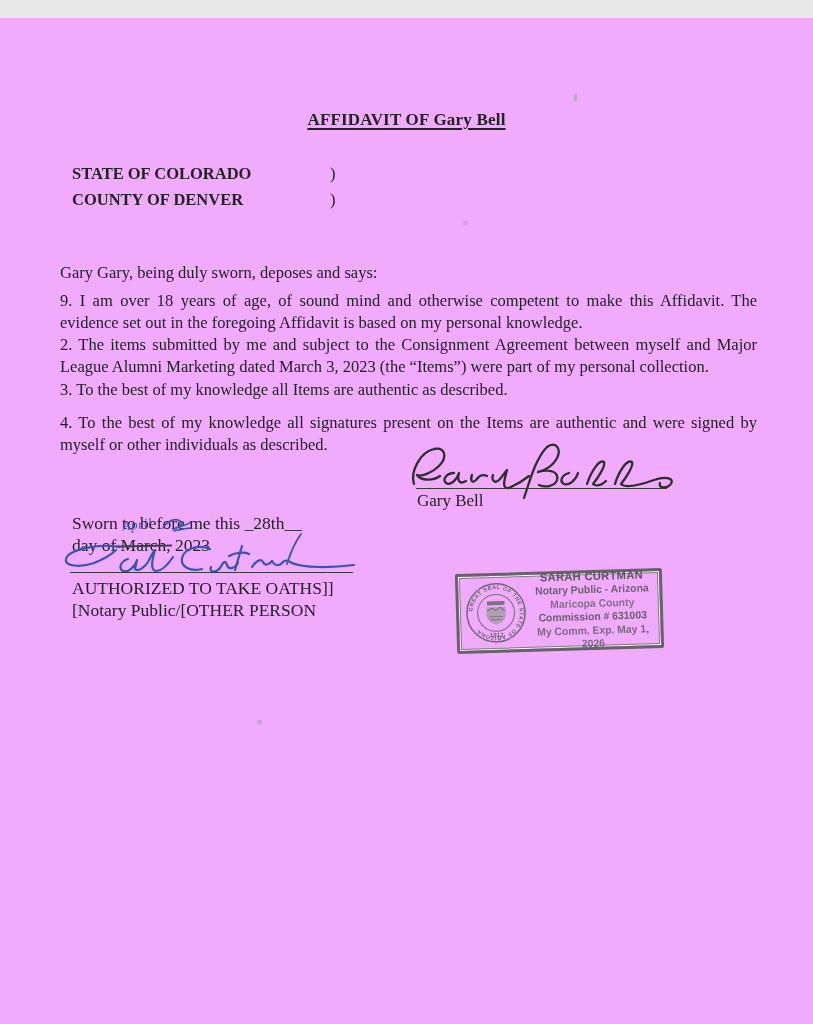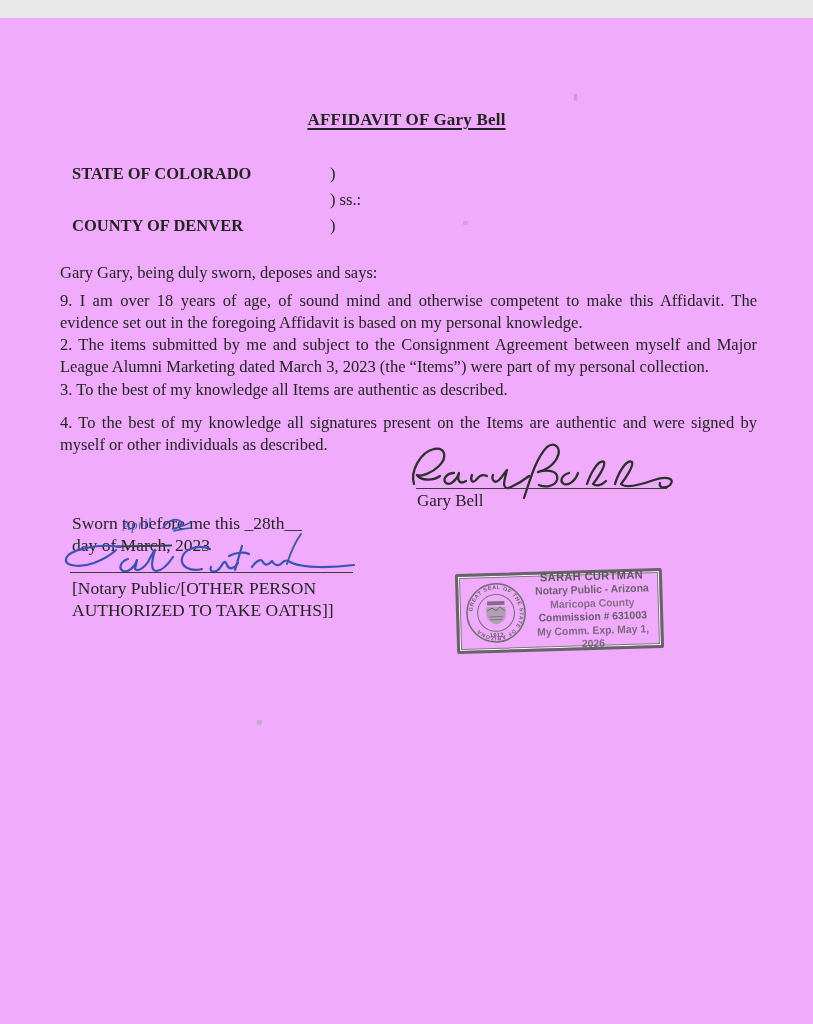--- a/index.html
+++ b/index.html
@@ -67,24 +67,20 @@
   <div class="title">
     <span>AFFIDAVIT OF Gary Bell</span>
   </div>
 
   <div class="venue">
     <div class="venue-row">
       <div class="venue-label">STATE OF COLORADO</div>
       <div class="venue-paren">)</div>
     </div>
     <div class="venue-row">
-      <div class="venue-label"></div>
-      <div class="venue-paren">) ss.:</div>
-    </div>
-    <div class="venue-row">
       <div class="venue-label">COUNTY OF DENVER</div>
       <div class="venue-paren">)</div>
     </div>
   </div>
 
   <div class="intro">Gary Gary, being duly sworn, deposes and says:</div>
   <div class="bodytext" style="top:272px;">9. I am over 18 years of age, of sound mind and otherwise competent to make this Affidavit. The evidence set out in the foregoing Affidavit is based on my personal knowledge.</div>
   <div class="bodytext" style="top:316px;">2. The items submitted by me and subject to the Consignment Agreement between myself and Major League Alumni Marketing dated March 3, 2023 (the “Items”) were part of my personal collection.</div>
   <div class="bodytext" style="top:361px;">3. To the best of my knowledge all Items are authentic as described.</div>
   <div class="bodytext" style="top:394px;">4. To the best of my knowledge all signatures present on the Items are authentic and were signed by myself or other individuals as described.</div>
@@ -132,22 +128,22 @@
       <path d="M152,8 C140,3 126,8 124,17 C122,26 133,31 144,28"></path>
       <path d="M153,26 C151,31 157,33 162,27 C165,22 167,18 169,24 C171,29 176,28 180,22"></path>
       <path d="M184,5 L177,29"></path>
       <path d="M171,15 C178,11 187,11 191,13"></path>
       <path d="M194,26 C198,20 203,17 205,21 C207,25 211,24 214,20 C216,24 220,26 224,22 C227,18 230,19 234,22 C246,27 272,27 296,24"></path>
     </g>
   </svg>
   <div class="sigline" style="left:70px; top:554px; width:283px; border-bottom-width:1.4px;"></div>
 
   <div class="notary-block">
+    <div>AUTHORIZED TO TAKE OATHS]]</div>
     <div>[Notary Public/[OTHER PERSON</div>
-    <div>AUTHORIZED TO TAKE OATHS]]</div>
   </div>
 
   <div class="stamp">
     <svg class="stamp-seal" viewBox="0 0 66 66">
       <defs>
         <path id="ringPath" d="M33,33 m-24.5,0 a24.5,24.5 0 1,1 49,0 a24.5,24.5 0 1,1 -49,0"></path>
       </defs>
       <circle cx="33" cy="33" r="30" fill="none" stroke="#676767" stroke-width="1.6"></circle>
       <circle cx="33" cy="33" r="19" fill="none" stroke="#6e6e6e" stroke-width="1.1"></circle>
       <text font-family="Liberation Sans, sans-serif" font-size="5.6" font-weight="bold" fill="#5f5f5f" letter-spacing="0.6">

